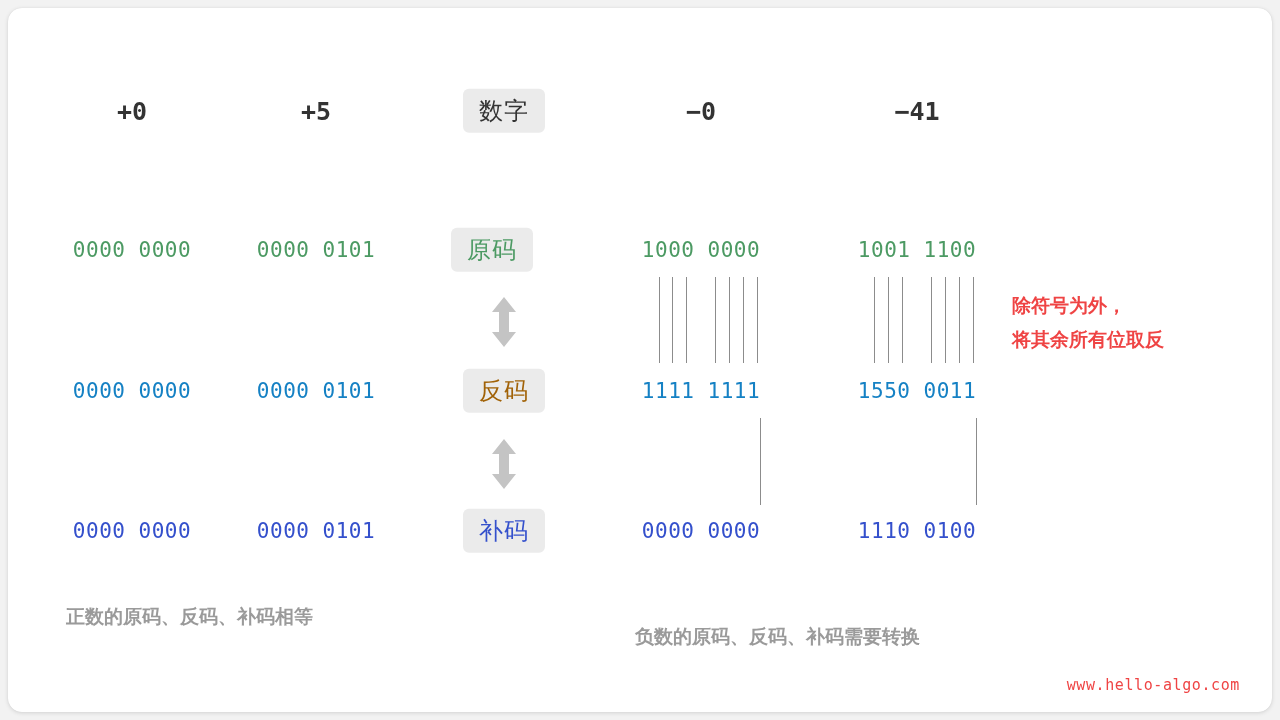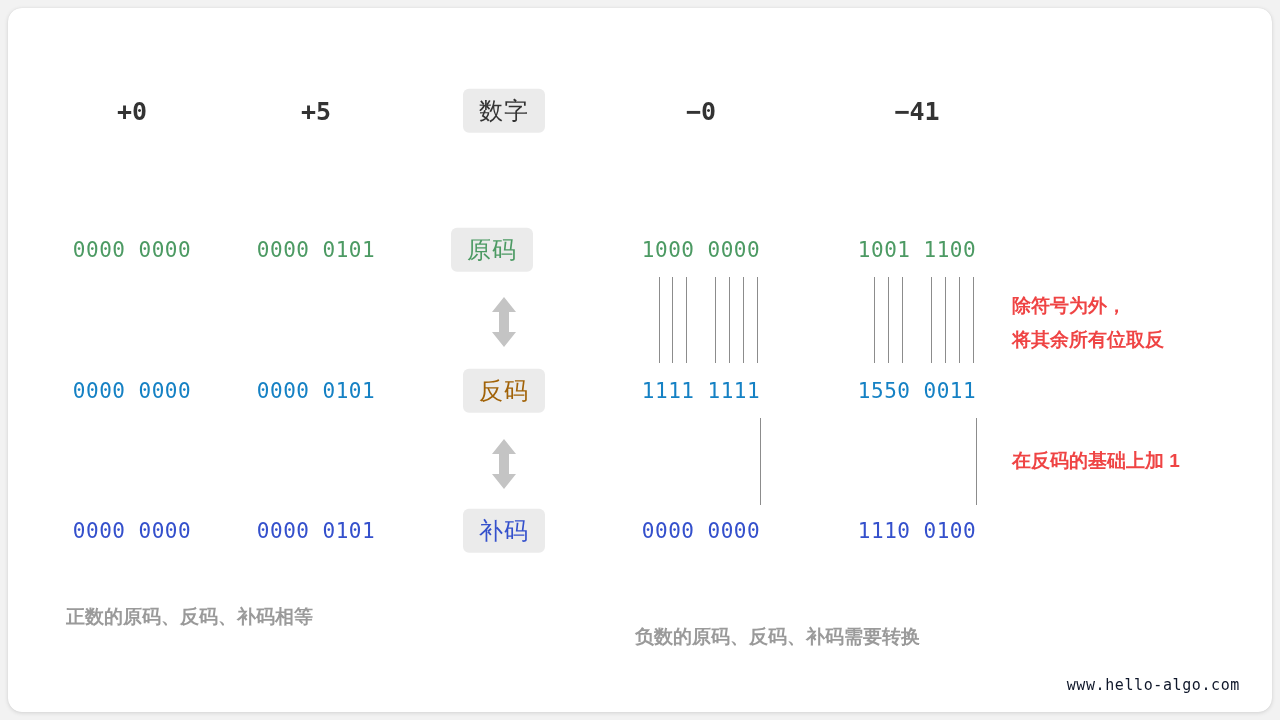--- a/index.html
+++ b/index.html
@@ -83,21 +83,21 @@
     position: absolute;
     color: #9a9a9a;
     font-size: 19px;
     font-weight: bold;
     white-space: nowrap;
   }
   .watermark {
     position: absolute;
     right: 32px;
     bottom: 18px;
-    color: #0f172a;
+    color: #ef4444;
     font-family: "DejaVu Sans Mono", "Liberation Mono", monospace;
     font-size: 15px;
     letter-spacing: 0.6px;
   }
 
   
   .vline {
     position: absolute;
     width: 1px;
     background: #8c8c8c;
@@ -179,21 +179,20 @@
     <path d="M13 1 L25 16 L18 16 L18 36 L25 36 L13 51 L1 36 L8 36 L8 16 L1 16 Z" fill="#c4c4c4"></path>
   </svg>
 
   <svg class="dblarrow" style="left:496px; top:456px;" viewBox="0 0 26 52">
     <path d="M13 1 L25 16 L18 16 L18 36 L25 36 L13 51 L1 36 L8 36 L8 16 L1 16 Z" fill="#c4c4c4"></path>
   </svg>
 
   <div class="note" style="left:1004px; top:281px;">除符号为外，
 将其余所有位取反</div>
 
-  <div class="note" style="left:1004px; top:436px;">在反码的基础上加  1</div>
 
   <div class="caption" style="left:58px; top:596px;">正数的原码、反码、补码相等</div>
 
   <div class="caption" style="left:627px; top:616px;">负数的原码、反码、补码需要转换</div>
 
   <div class="watermark">www.hello-algo.com</div>
 
 </div>
 
 </body></html>

